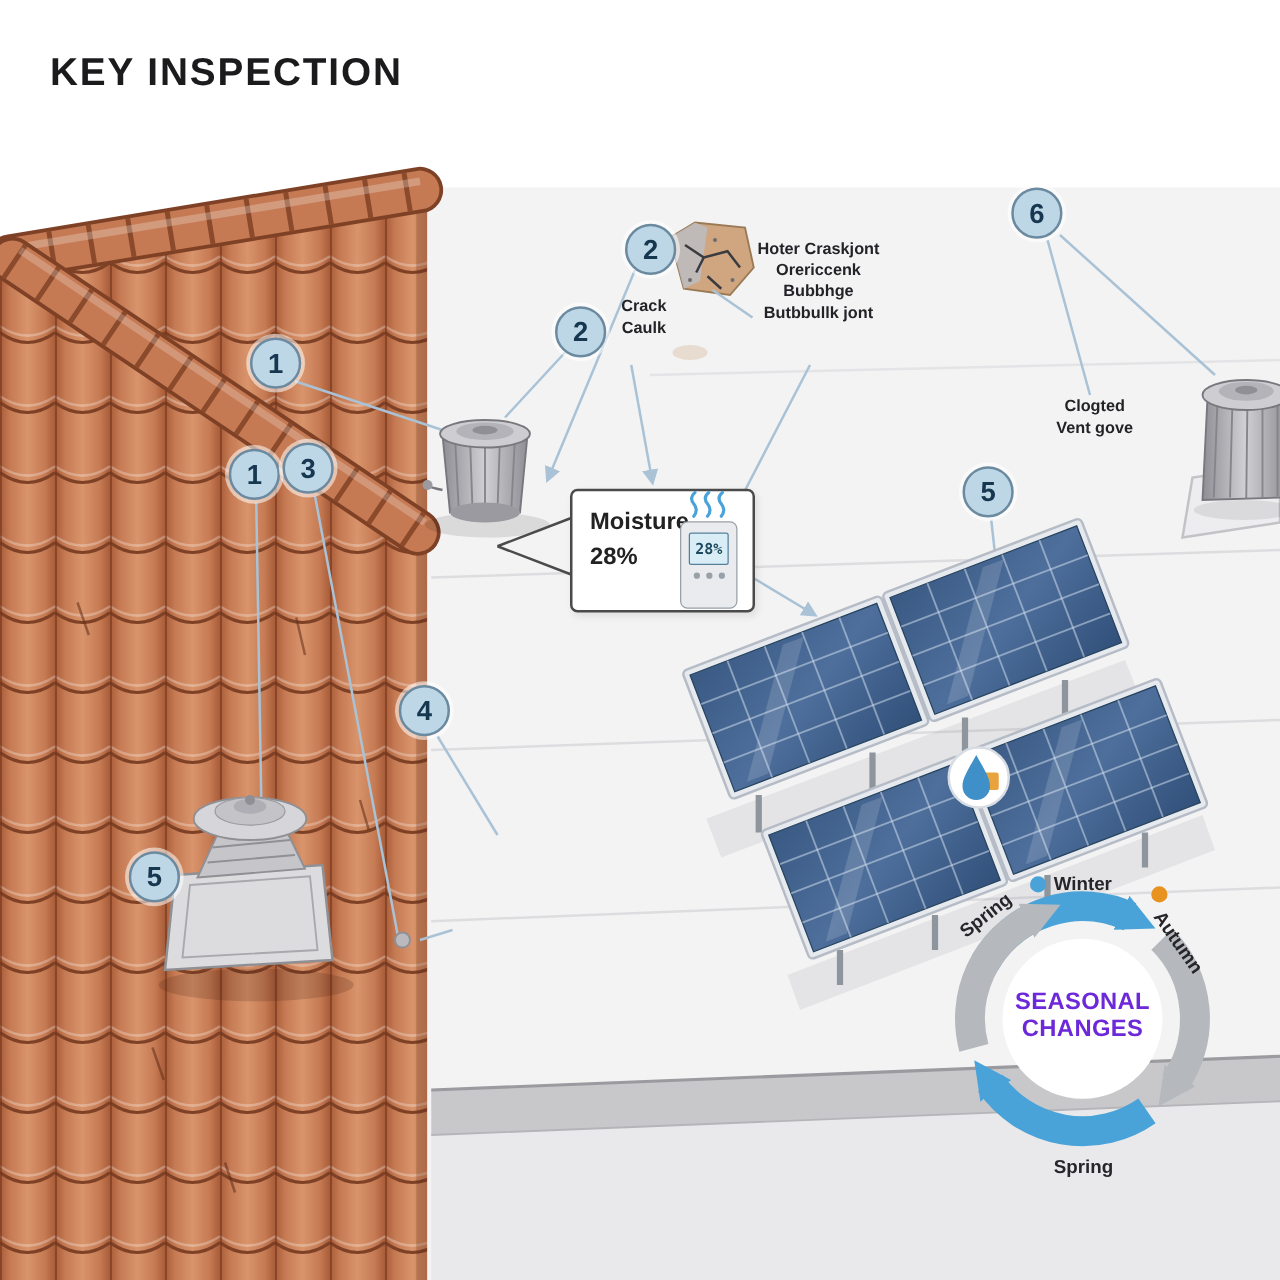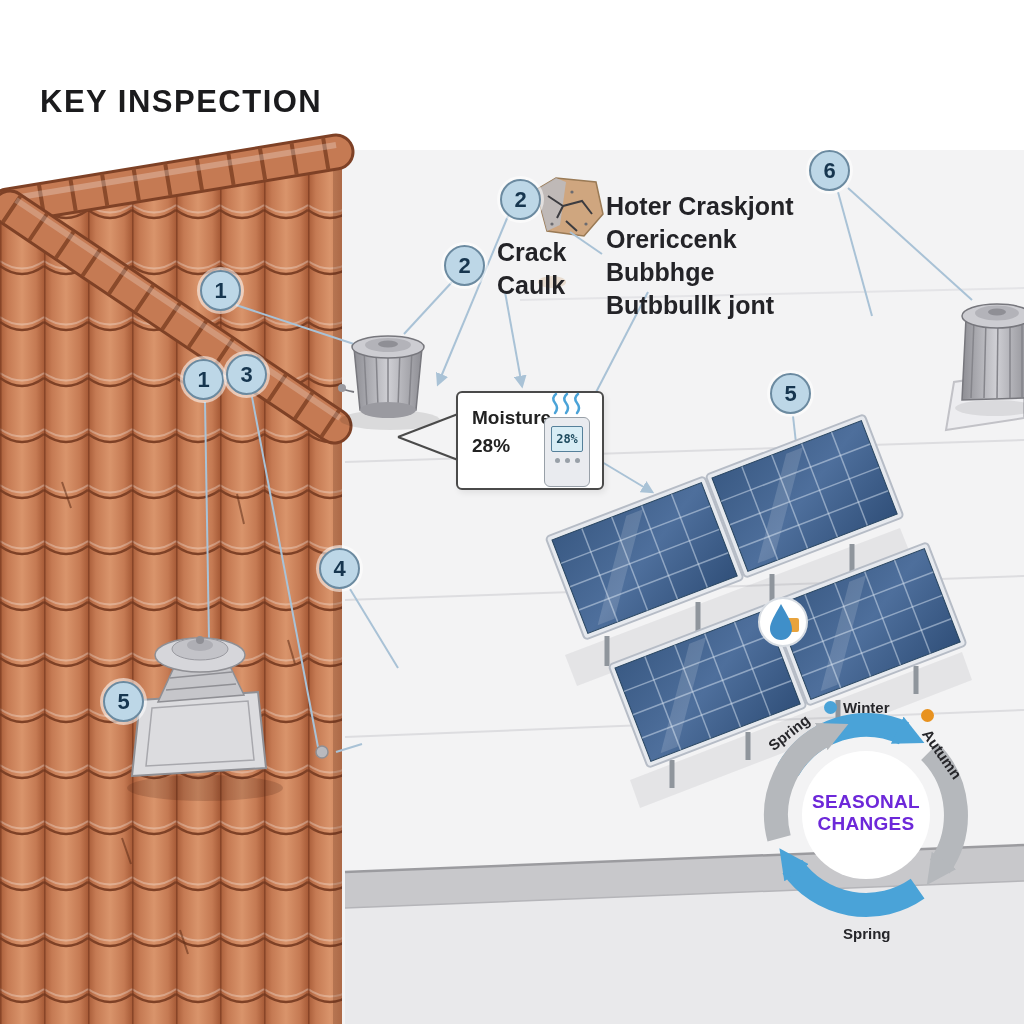--- a/index.html
+++ b/index.html
@@ -1,23 +1,23 @@
 <!DOCTYPE html>
 <html><head>
 <meta charset="utf-8">
 <style>
   html,body{margin:0;padding:0;background:#fff;}
   body{width:1024px;height:1024px;overflow:hidden;font-family:"Liberation Sans",sans-serif;}
   .canvas{position:relative;width:1024px;height:1024px;background:#fff;}
   svg.scene{position:absolute;left:0;top:0;}
-  .title{position:absolute;left:40px;top:40px;font-size:31px;font-weight:800;letter-spacing:1.5px;color:#1b1b1d;margin-top:44px;}
+  .title{position:absolute;left:40px;top:40px;font-size:31px;font-weight:800;letter-spacing:1.5px;color:#1b1b1d;}
   .callout{position:absolute;width:41px;height:41px;border-radius:50%;background:#bdd7e7;border:2.5px solid #6b8aa0;
     color:#17364f;font-size:22px;font-weight:700;display:flex;align-items:center;justify-content:center;
     box-shadow:0 0 0 3px rgba(255,255,255,0.55);box-sizing:border-box;}
-  .lbl{position:absolute;white-space:pre-line;font-size:25px;font-weight:600;line-height:1.32;color:#232327;}
+  .lbl{position:absolute;white-space:pre-line;font-size:13px;font-weight:600;line-height:1.32;color:#232327;text-align:center;}
   .mbox{position:absolute;left:456px;top:391px;width:148px;height:99px;background:#fff;border:2px solid #4a4a4a;
     border-radius:6px;box-shadow:2px 3px 6px rgba(0,0,0,0.08);box-sizing:border-box;}
   .mtext{padding:11px 0 0 14px;font-size:19px;font-weight:600;line-height:1.45;color:#222;}
   .meter{position:absolute;left:544px;top:417px;width:46px;height:70px;background:#e9ebef;border:1.5px solid #98a0a8;
     border-radius:6px;box-sizing:border-box;}
   .meter-screen{width:32px;height:26px;margin:8px auto 0;background:#d8edf5;border:1.5px solid #55809a;border-radius:2px;
     display:flex;align-items:center;justify-content:center;font-family:"DejaVu Sans Mono",monospace;font-size:12px;
     font-weight:700;color:#1d4a5e;box-sizing:border-box;}
   .meter-dots{display:flex;gap:5px;justify-content:center;margin-top:6px;}
   .meter-dots span{width:5px;height:5px;border-radius:50%;background:#98a0a8;display:inline-block;}
@@ -242,20 +242,22 @@
   <div class="callout" style="left:103px;top:681px">5</div>
   <div class="callout" style="left:770px;top:373px">5</div>
   <div class="callout" style="left:809px;top:150px">6</div>
 
   <div class="lbl" style="left:497px;top:236px">Crack
 Caulk</div>
   <div class="lbl" style="left:606px;top:190px">Hoter Craskjont
 Orericcenk
 Bubbhge
 Butbbullk jont</div>
+  <div class="lbl" style="left:845px;top:316px">Clogted
+Vent gove</div>
 
   <div class="mbox">
     <div class="mtext">
       <div>Moisture</div>
       <div>28%</div>
     </div>
   </div>
   <div class="meter">
     <div class="meter-screen">28%</div>
     <div class="meter-dots">

